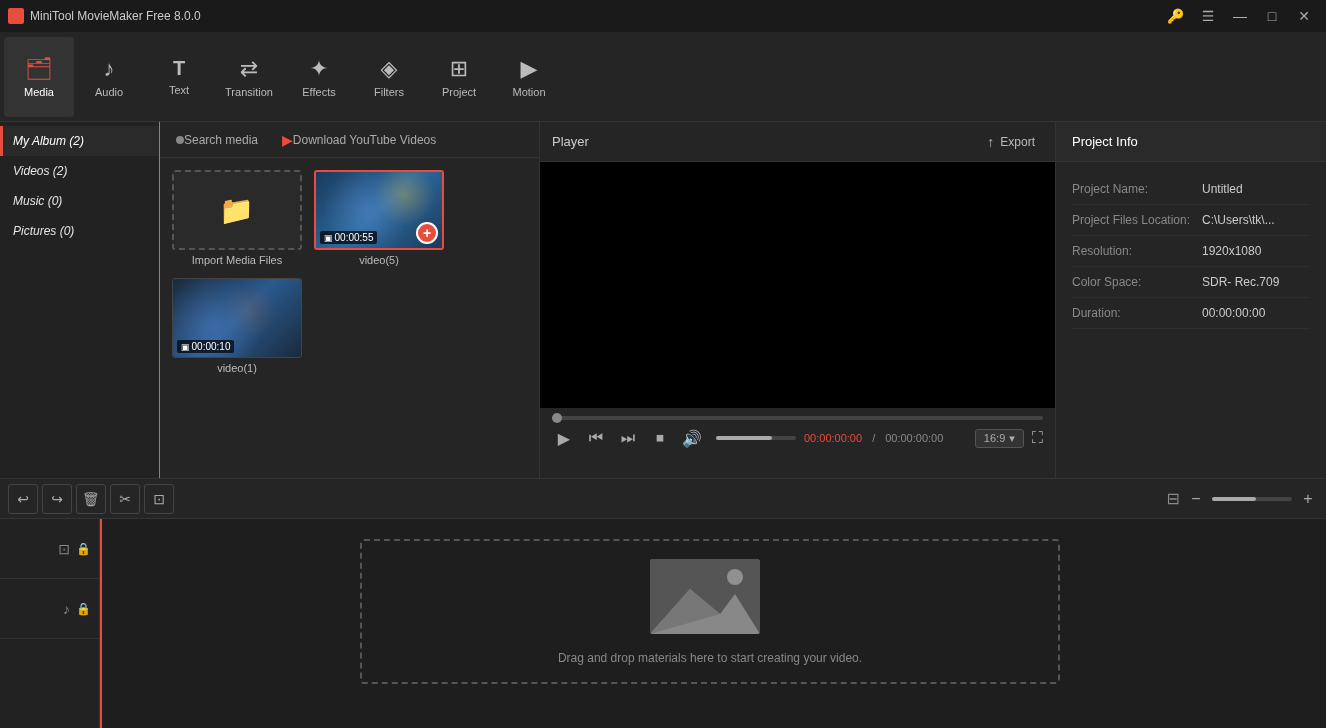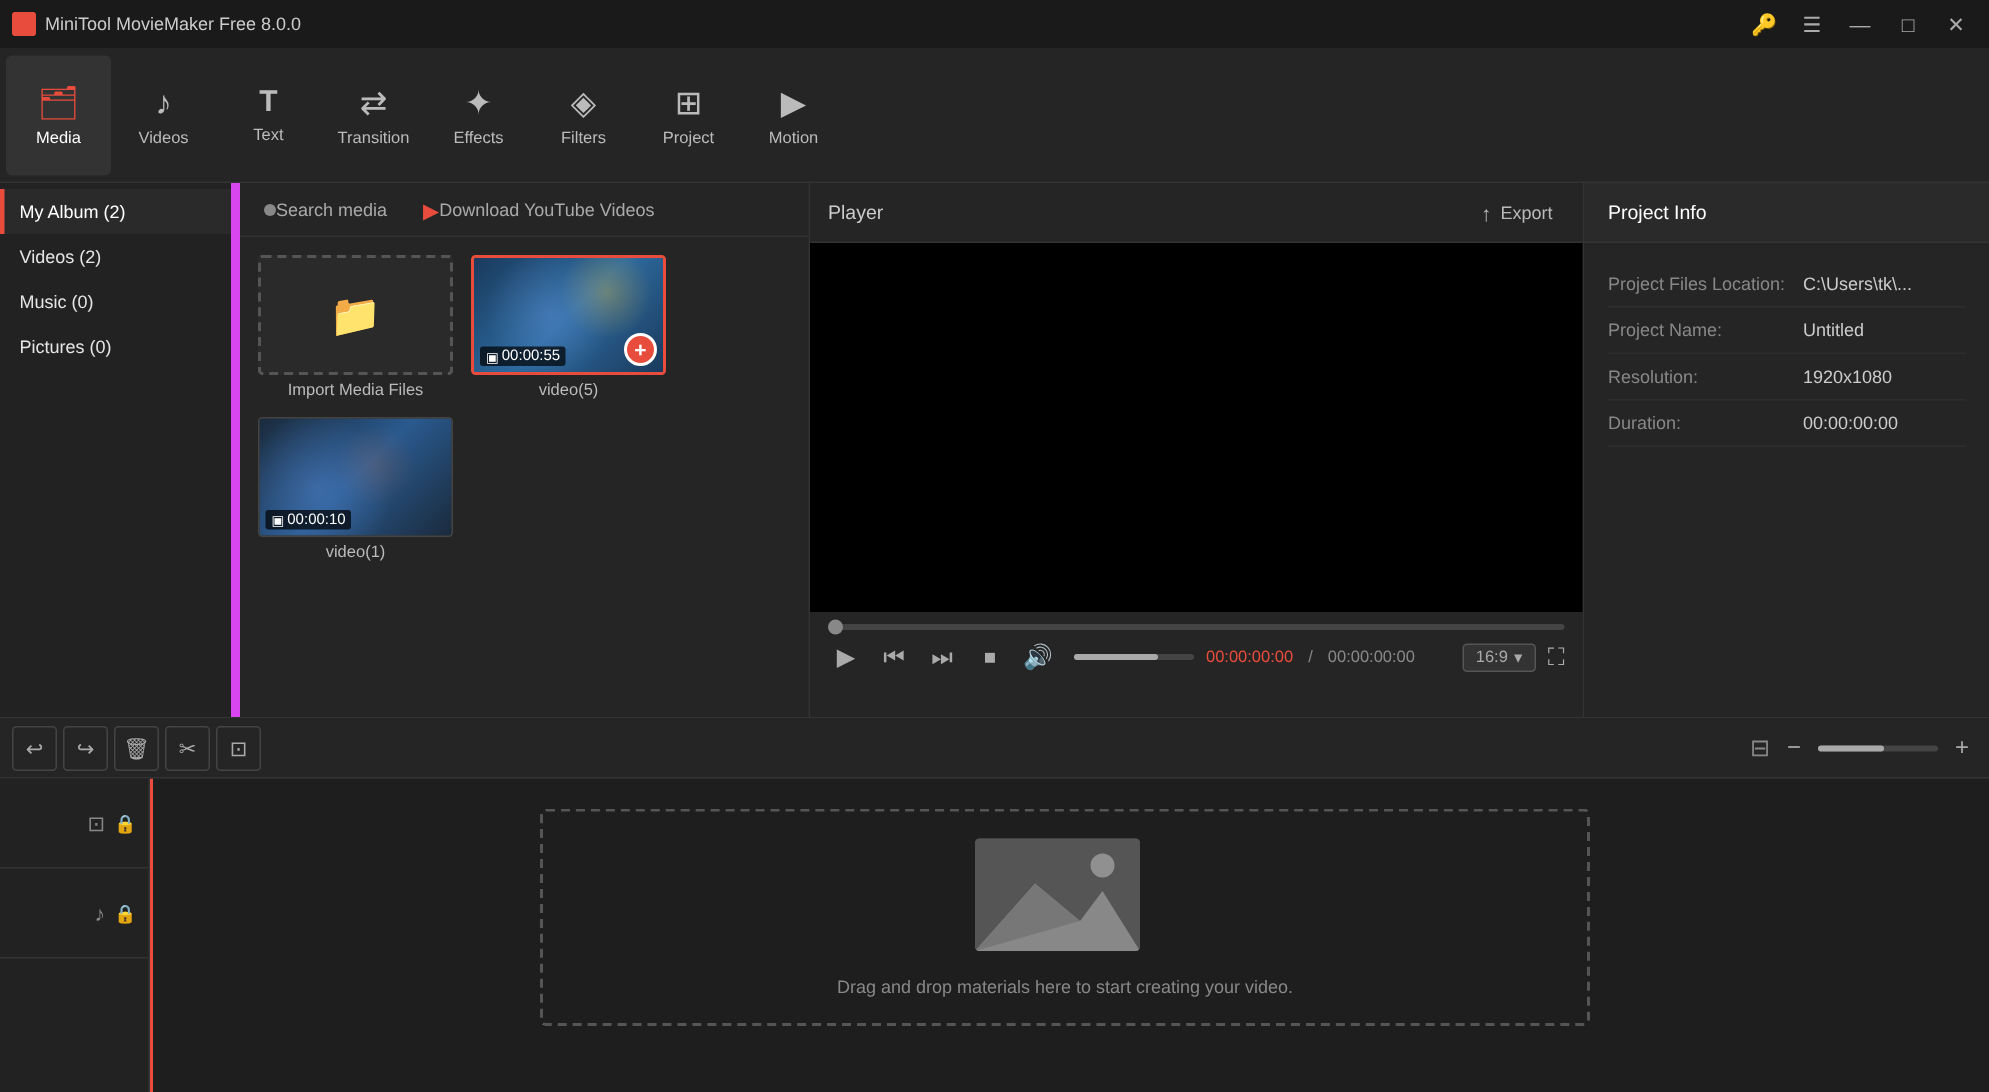--- a/index.html
+++ b/index.html
@@ -101,22 +101,23 @@
     #media-area {
       display: flex;
       flex: 1;
       overflow: hidden;
     }
 
     
     #sidebar {
       width: 160px;
       background: #222;
-      border-right: 6px solid #d946ef;
+      border-right: 1px solid #d946ef;
       padding-top: 4px;
+      font-style: italic;
     }
     .sidebar-item {
       padding: 8px 10px;
       cursor: pointer;
       color: #e5e5e5;
       font-size: 12px;
       display: flex;
       align-items: center;
       border-left: 3px solid transparent;
     }
@@ -559,21 +560,21 @@
   </div>
 </div>
 
 <div id="toolbar">
   <div class="toolbar-item active">
     <span class="tool-icon">🗂</span>
     <span>Media</span>
   </div>
   <div class="toolbar-item">
     <span class="tool-icon">♪</span>
-    <span>Videos</span>
+    <span>Audio</span>
   </div>
   <div class="toolbar-item">
     <span class="tool-icon" style="font-size:20px;font-weight:bold;color:#bbb;">T</span>
     <span>Text</span>
   </div>
   <div class="toolbar-item">
     <span class="tool-icon">⇄</span>
     <span>Transition</span>
   </div>
   <div class="toolbar-item">
@@ -699,30 +700,34 @@
       </div>
     </div>
   </div>
 
   <div id="right-panel">
     <div id="project-info-header">
       <span>Project Info</span>
     </div>
     <div id="project-info-body">
       <div class="info-row">
+        <span class="info-label">Project Name:</span>
+        <span class="info-value">Untitled</span>
+      </div>
+      <div class="info-row">
         <span class="info-label">Project Files Location:</span>
         <span class="info-value">C:\Users\tk\...</span>
-      </div>
-      <div class="info-row">
-        <span class="info-label">Project Name:</span>
-        <span class="info-value">Untitled</span>
       </div>
       <div class="info-row">
         <span class="info-label">Resolution:</span>
         <span class="info-value">1920x1080</span>
+      </div>
+      <div class="info-row">
+        <span class="info-label">Color Space:</span>
+        <span class="info-value">SDR- Rec.709</span>
       </div>
       <div class="info-row">
         <span class="info-label">Duration:</span>
         <span class="info-value">00:00:00:00</span>
       </div>
     </div>
   </div>
 </div>
 
 <div id="bottom-area">

